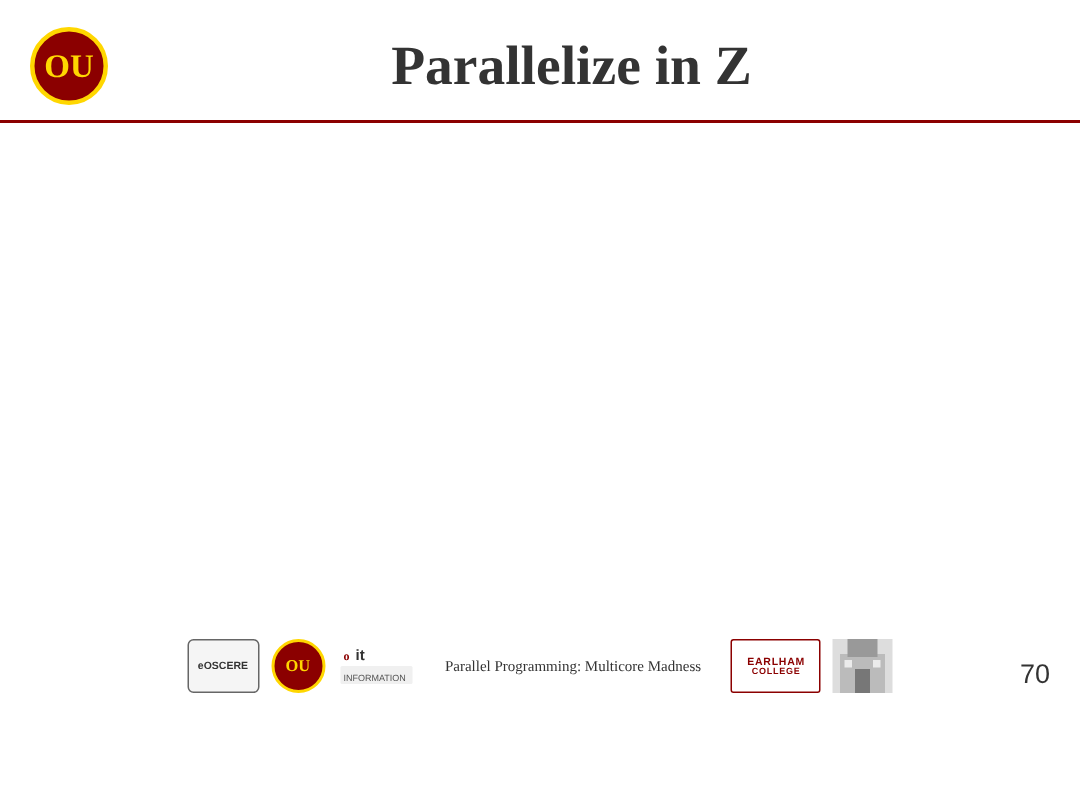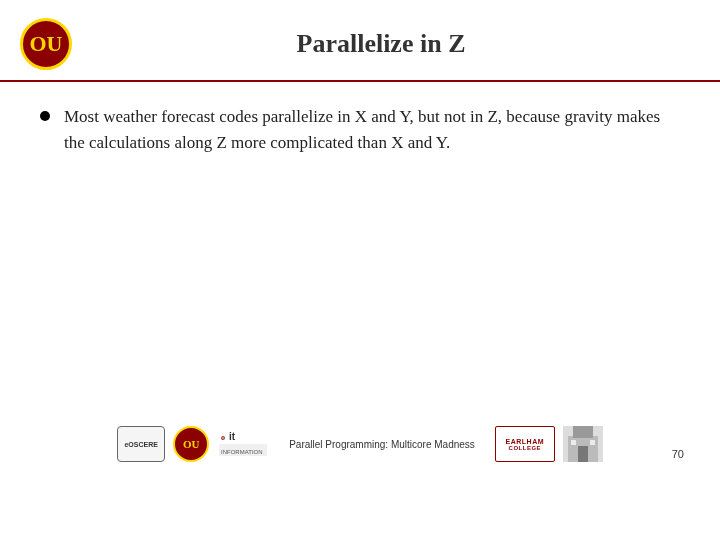--- a/index.html
+++ b/index.html
@@ -22,21 +22,21 @@
 
     
     .header {
       display: flex;
       align-items: center;
       padding: 18px 30px 10px 20px;
       border-bottom: 2px solid #8B0000;
     }
 
     .title {
-      font-size: 26px;
+      font-size: 37px;
       font-weight: bold;
       color: #333;
       text-align: center;
       flex: 1;
       font-family: 'Times New Roman', Times, serif;
     }
 
     
     .content {
       padding: 22px 40px 10px 40px;
@@ -85,35 +85,35 @@
       margin-right: 10px;
     }
 
     .footer-text-block {
       text-align: center;
     }
 
     .footer-text {
       font-size: 10px;
       color: #333;
-      font-family: Liberation Sans, sans-serif;
+      font-family: Liberation Serif, serif;
     }
 
     .footer-right {
       display: flex;
       align-items: center;
       gap: 8px;
       margin-left: 10px;
     }
 
     .page-num {
-      font-size: 11px;
+      font-size: 18px;
       color: #333;
       position: absolute;
-      right: 36px;
+      right: 20px;
       bottom: 12px;
       font-family: Arial, sans-serif;
     }
 
     
     .ou-logo-circle {
       width: 52px;
       height: 52px;
       border-radius: 50%;
       background: #8B0000;
@@ -204,24 +204,20 @@
 
   <div class="header">
     <div class="ou-logo-circle">
       <span>OU</span>
     </div>
     <div class="title">Parallelize in Z</div>
   </div>
 
   <div class="content">
 
-    <div class="bullet-item">
-      <div class="bullet-dot"></div>
-      <div class="bullet-text">Most weather forecast codes parallelize in X and Y, but not in Z, because gravity makes the calculations along Z more complicated than X and Y.</div>
-    </div>
 
 
 
   </div>
 
   <div class="footer">
 
     <div class="footer-logos">
       <div class="eoscere-badge">
         <span>eOSCERE</span>

